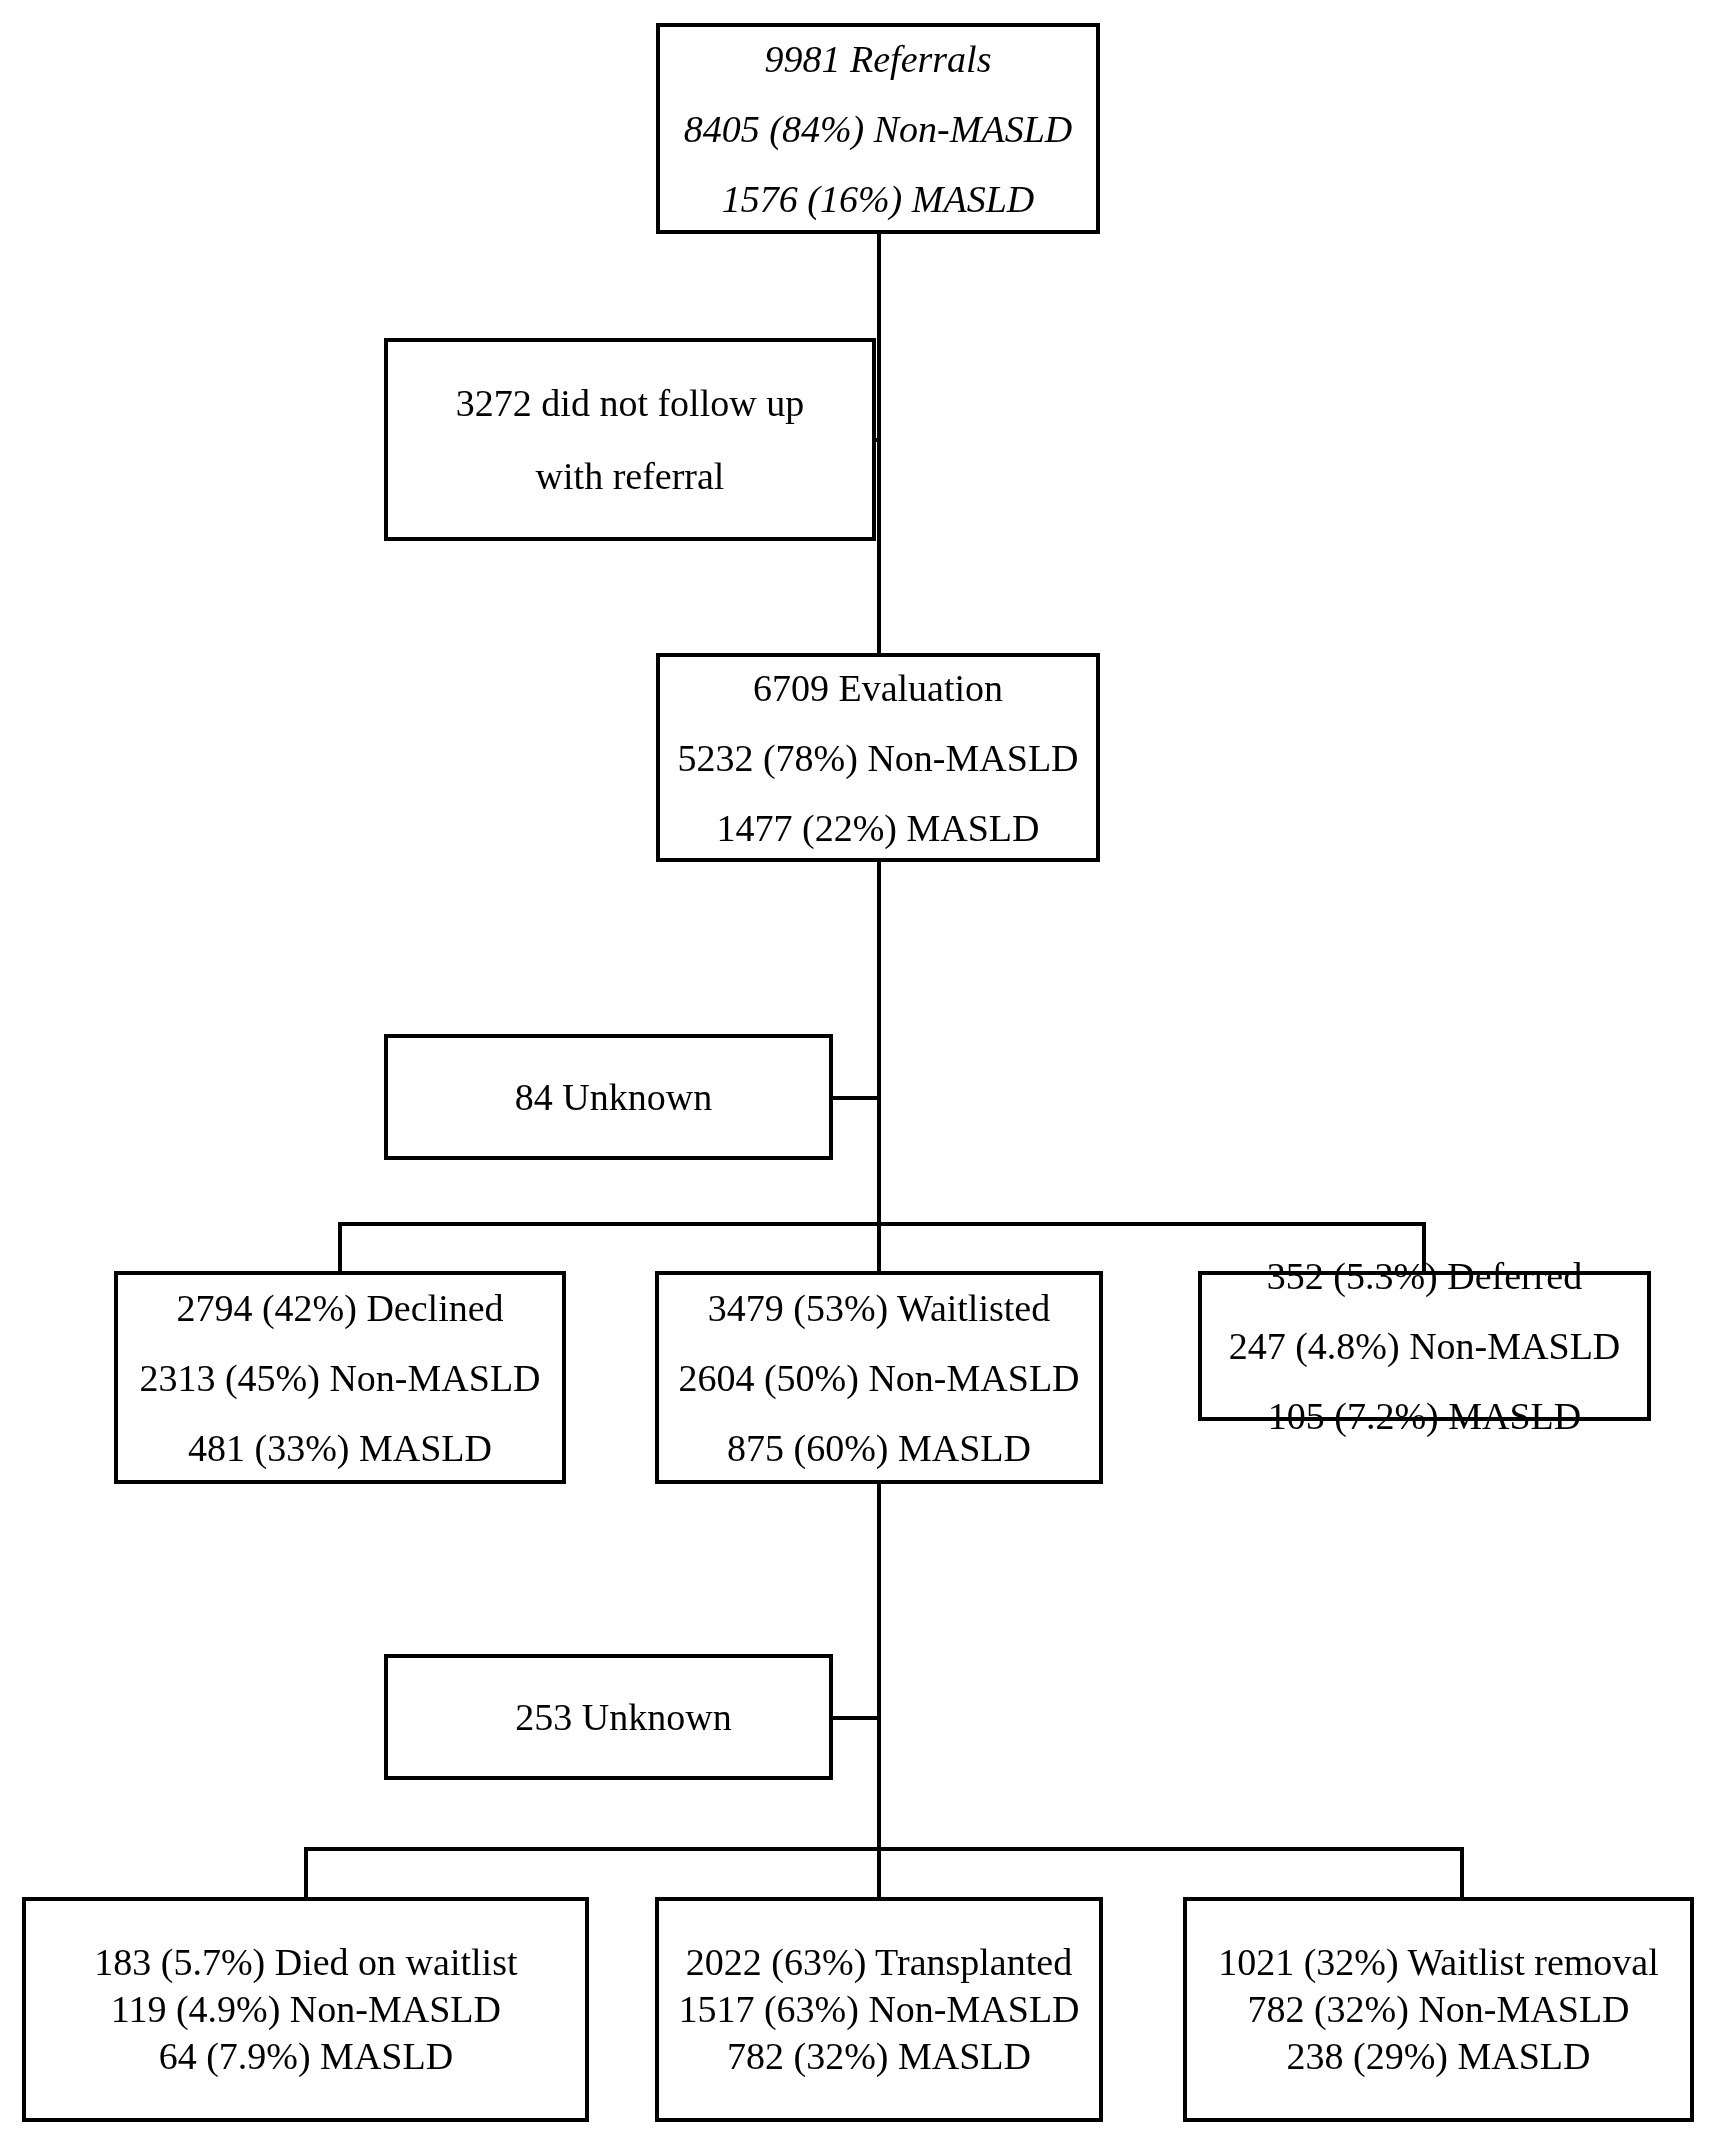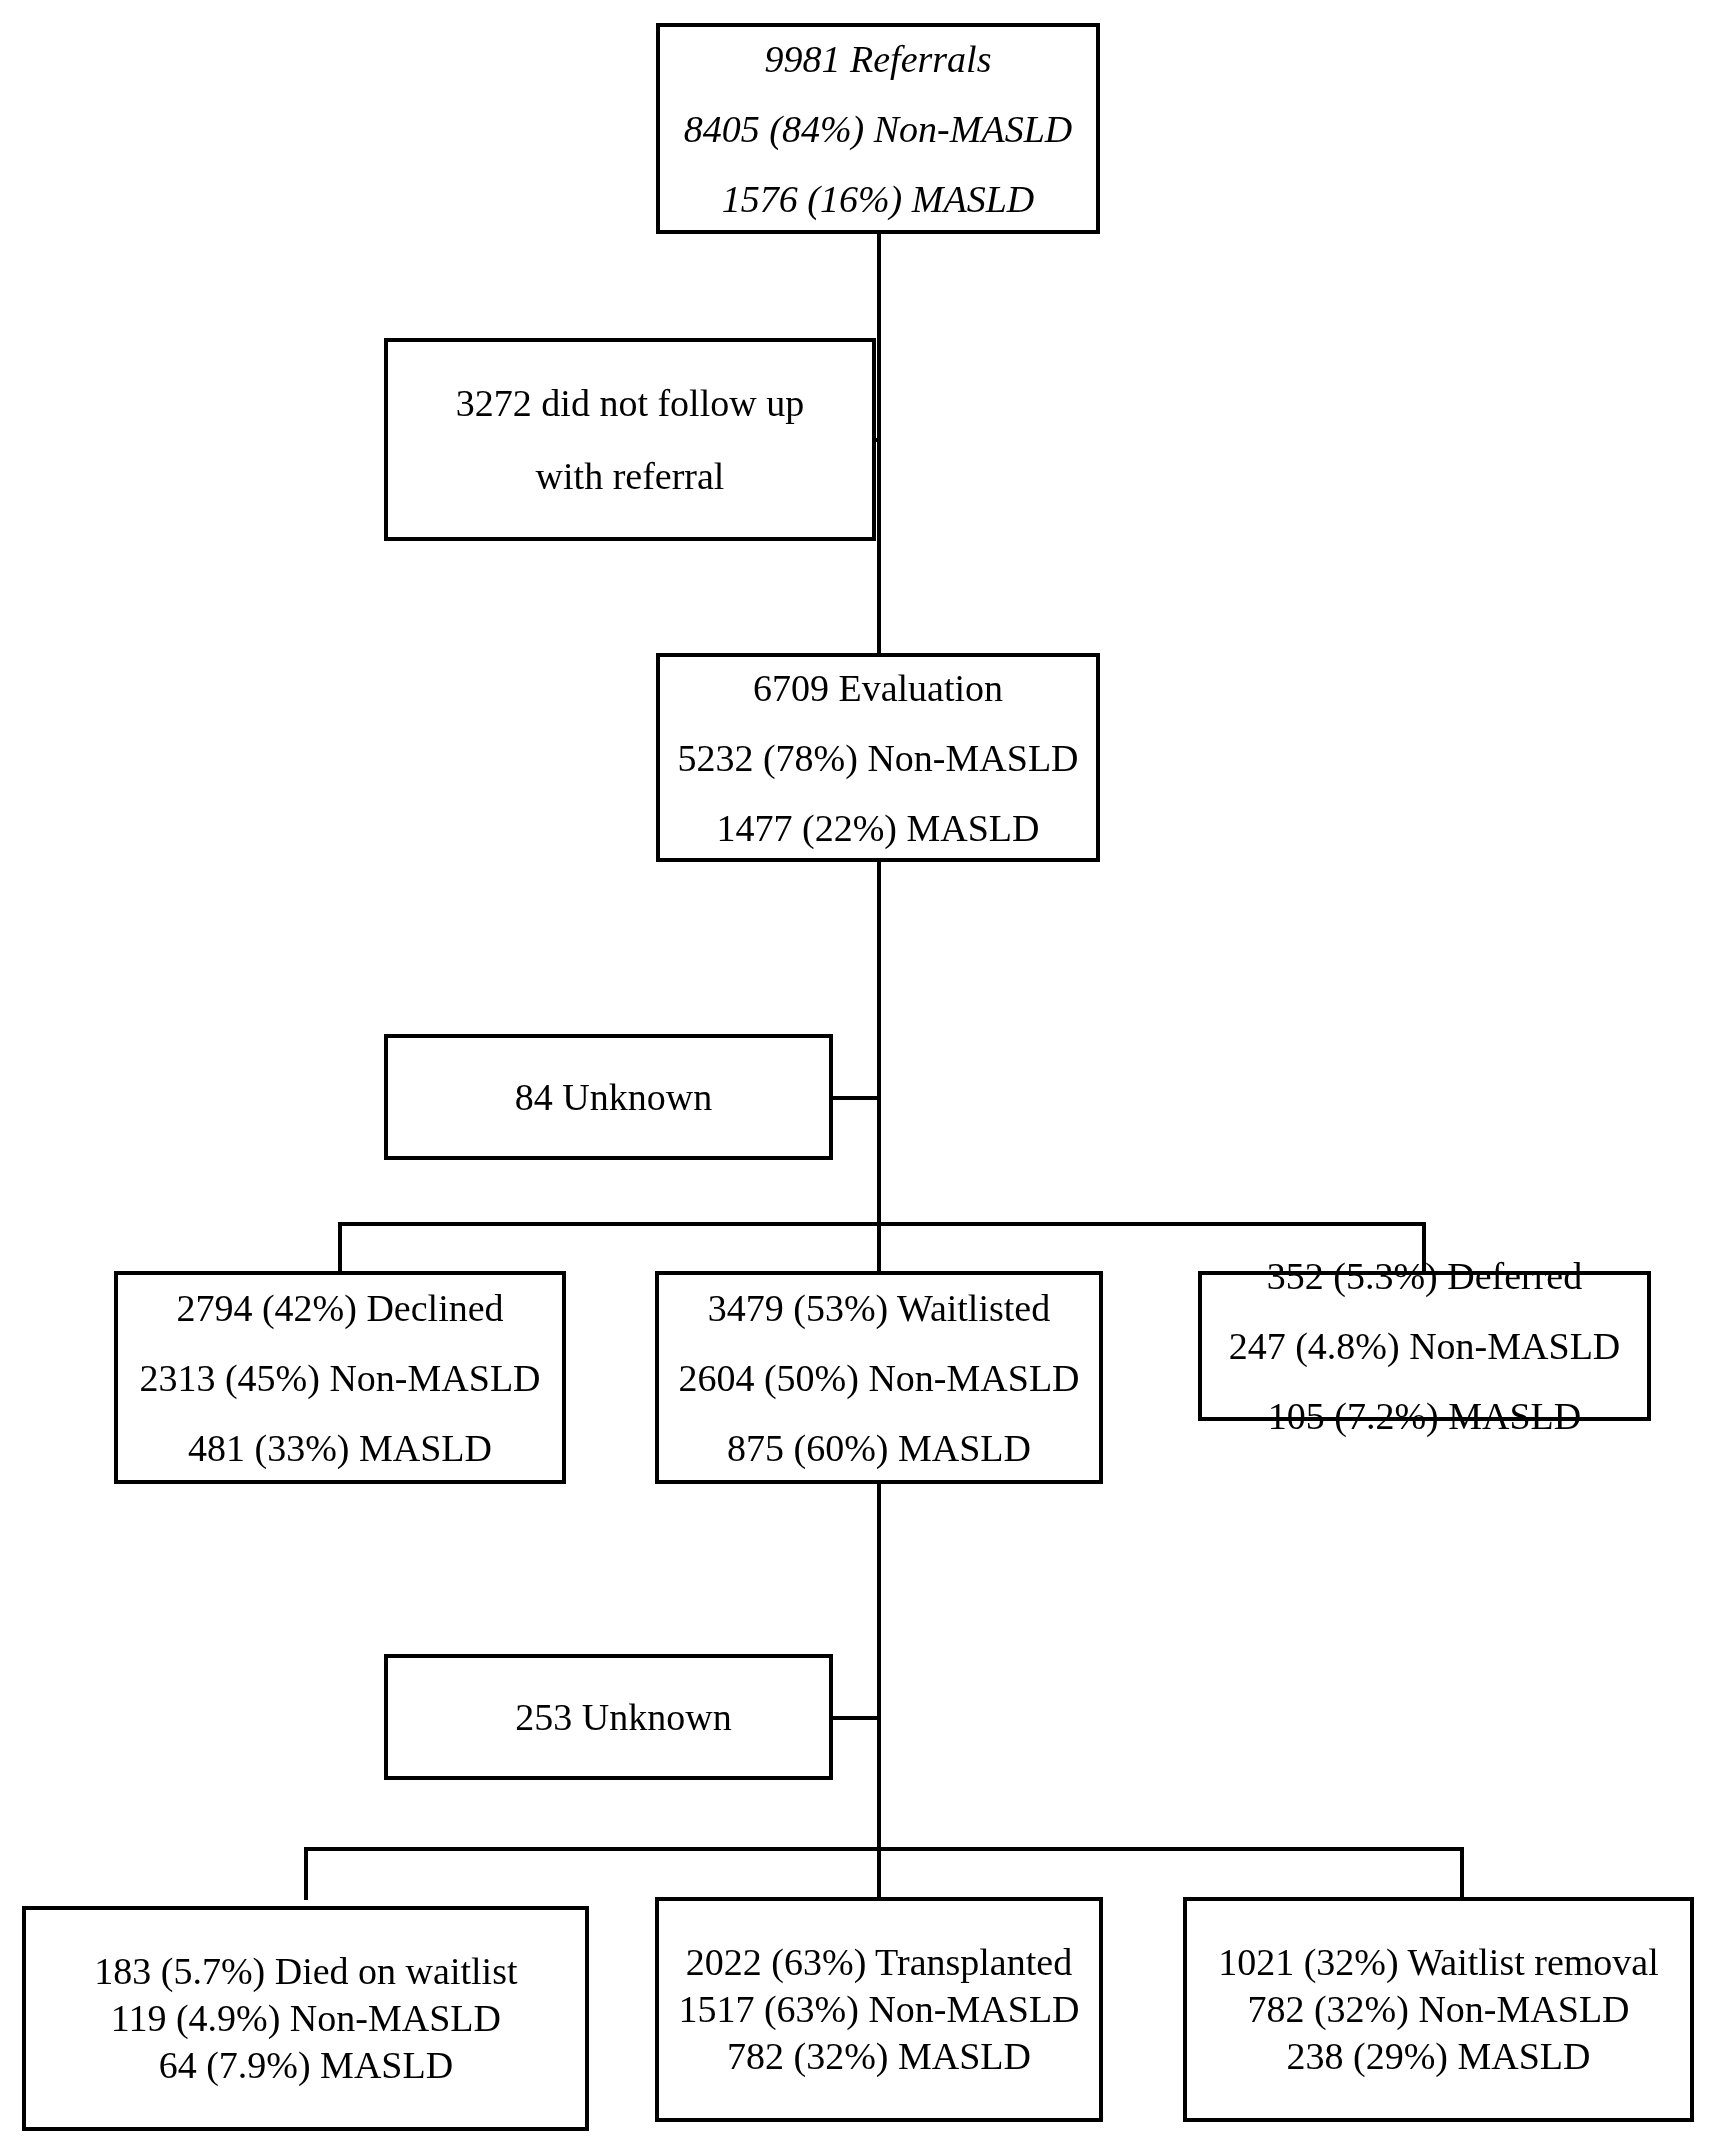--- a/index.html
+++ b/index.html
@@ -83,21 +83,21 @@
   <div class="box lh85" style="left:1198px; top:1271px; width:453px; height:150px;">
     <div class="bl">352 (5.3%) Deferred</div>
     <div class="bl">247 (4.8%) Non-MASLD</div>
     <div class="bl">105 (7.2%) MASLD</div>
   </div>
 
   <div class="box" style="left:384px; top:1654px; width:449px; height:126px;padding-left:30px;">
     <div class="bl">253 Unknown</div>
   </div>
 
-  <div class="box lh57" style="left:22.4px; top:1897px; width:567px; height:225px;margin-top:9px;">
+  <div class="box lh57" style="left:22.4px; top:1897px; width:567px; height:225px;">
     <div class="bl">183 (5.7%) Died on waitlist</div>
     <div class="bl">119 (4.9%) Non-MASLD</div>
     <div class="bl">64 (7.9%) MASLD</div>
   </div>
 
   <div class="box lh57" style="left:655px; top:1897px; width:448px; height:225px;">
     <div class="bl">2022 (63%) Transplanted</div>
     <div class="bl">1517 (63%) Non-MASLD</div>
     <div class="bl">782 (32%) MASLD</div>
   </div>

